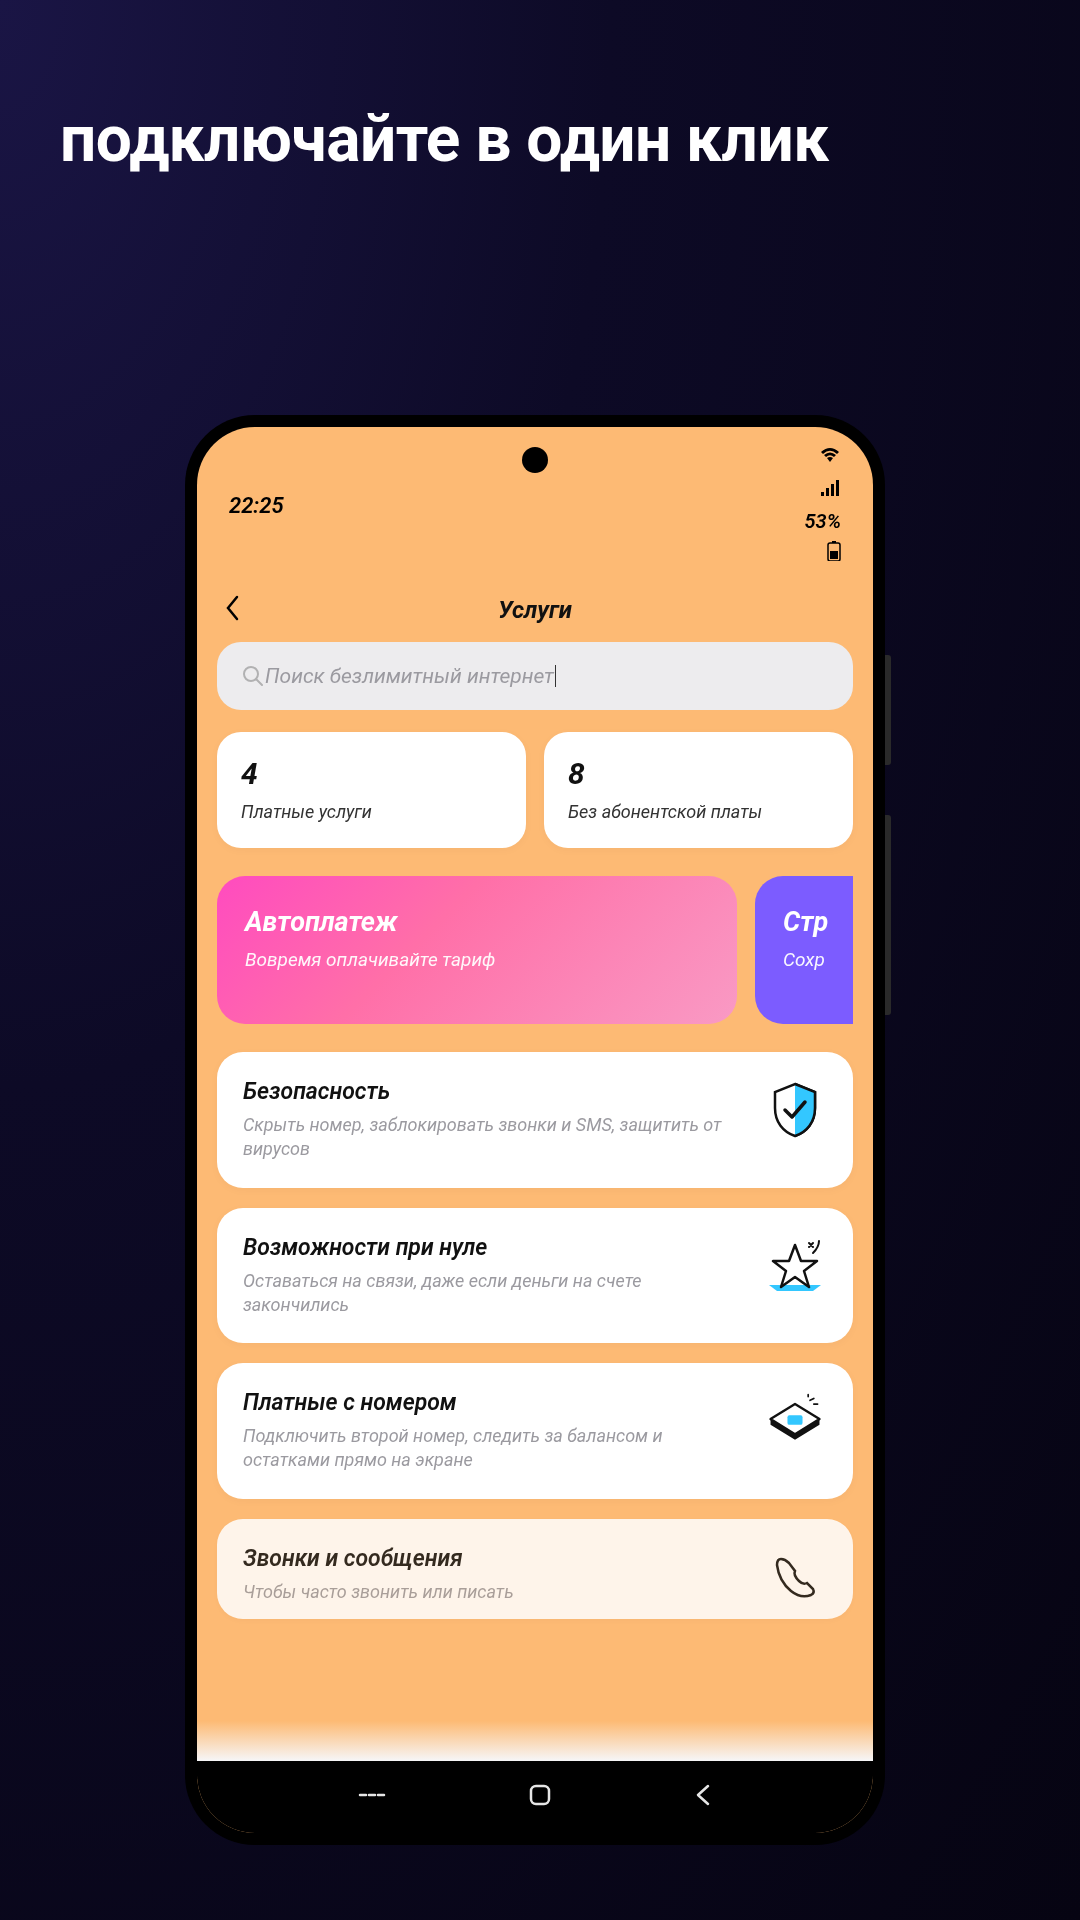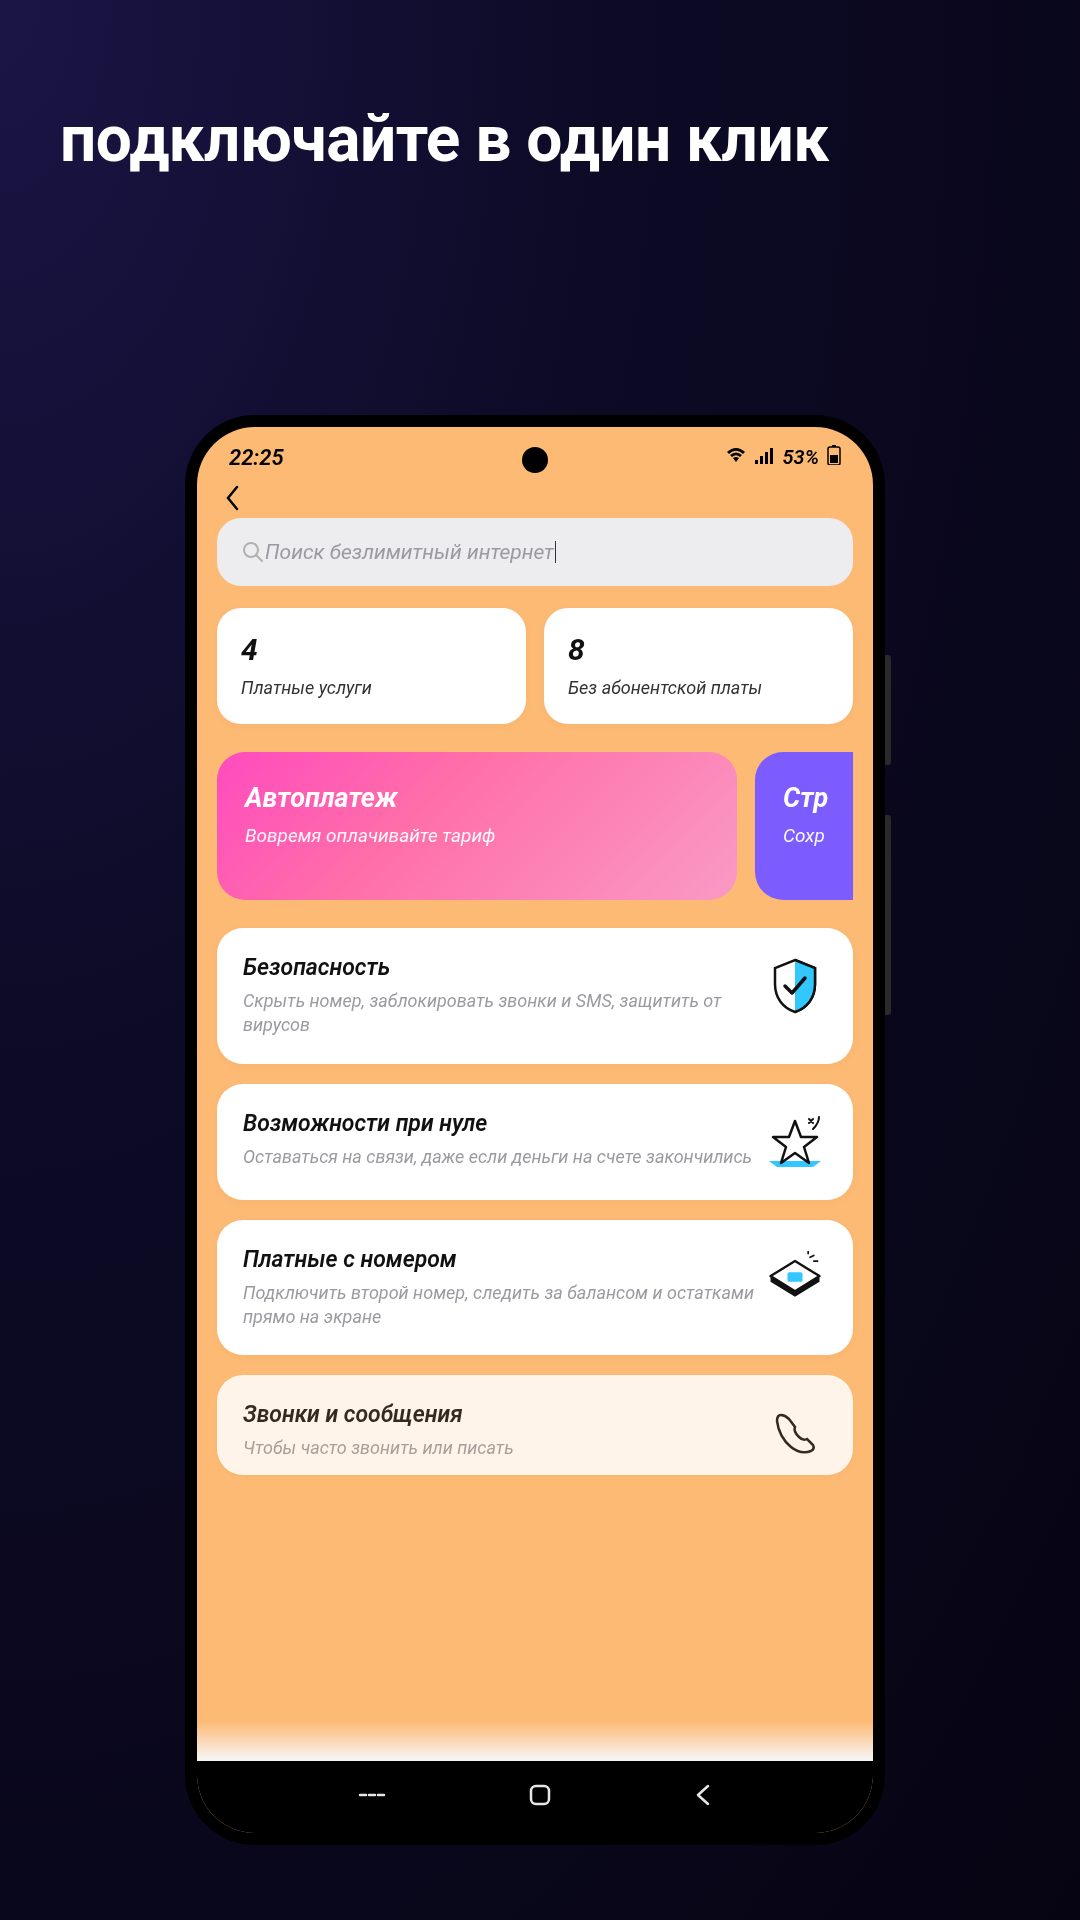--- a/index.html
+++ b/index.html
@@ -62,21 +62,21 @@
 }
 .status-bar {
   display: flex;
   justify-content: space-between;
   align-items: center;
   padding: 18px 32px 6px;
   font-size: 22px;
   font-weight: 600;
   color: #000;
 }
-.status-right { display: flex; align-items: flex-start; gap: 8px; font-size: 20px; }
+.status-right { display: flex; align-items: flex-end; gap: 8px; font-size: 20px; flex-direction: column; }
 .app-header {
   display: flex;
   align-items: center;
   padding: 24px 28px 18px;
   position: relative;
 }
 .back-btn {
   position: absolute;
   left: 28px;
   font-size: 30px;
@@ -132,21 +132,21 @@
 .promo-title { font-size: 27px; font-weight: 700; margin-bottom: 10px; }
 .promo-sub { font-size: 19px; font-weight: 400; opacity: 0.95; }
 .svc-card {
   background: #fff;
   border-radius: 26px;
   padding: 26px 26px;
   margin-bottom: 20px;
   display: flex;
   align-items: flex-start;
   justify-content: space-between;
-  gap: 4px;
+  gap: 24px;
   box-shadow: 0 2px 10px rgba(0,0,0,0.03);
 }
 .svc-text { flex: 1; }
 .svc-title { font-size: 23px; font-weight: 600; color: #111; margin-bottom: 8px; }
 .svc-desc { font-size: 18px; color: #9b9aa0; line-height: 1.35; }
 .svc-icon { width: 64px; height: 64px; flex-shrink: 0; display:flex; align-items:center; justify-content:center; }
 .nav-bar {
   position: absolute;
   bottom: 0; left: 0; right: 0;
   height: 72px;
@@ -205,20 +205,21 @@
         </span>
       </div>
     </div>
 
     <div class="app-header">
       <span class="back-btn">
         <svg width="16" height="26" viewBox="0 0 16 26">
             <path d="M12 2 L3 13 L12 24" stroke="#000" stroke-width="2.5" fill="none" stroke-linecap="round"></path>
           </svg>
       </span>
+      <div class="app-title">Услуги</div>
     </div>
 
     <div class="content">
       <div class="search-box">
         <span class="search-icon">
           <svg width="24" height="24" viewBox="0 0 24 24">
               <circle cx="10" cy="10" r="7" fill="none" stroke="#777" stroke-width="2"></circle>
               <line x1="15" y1="15" x2="21" y2="21" stroke="#777" stroke-width="2" stroke-linecap="round"></line>
             </svg>
         </span>

